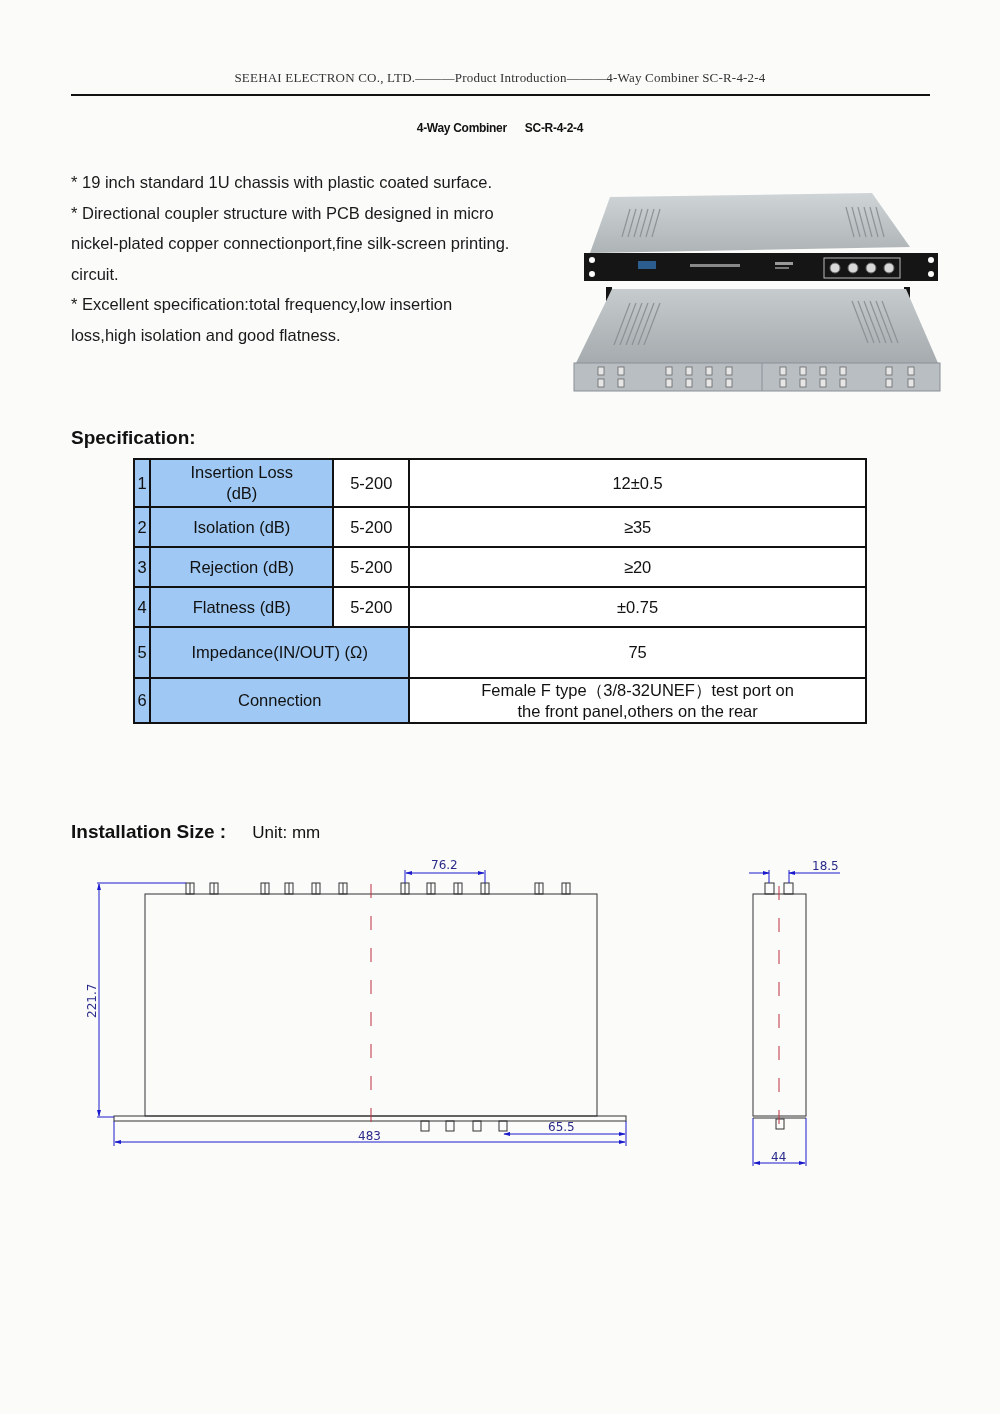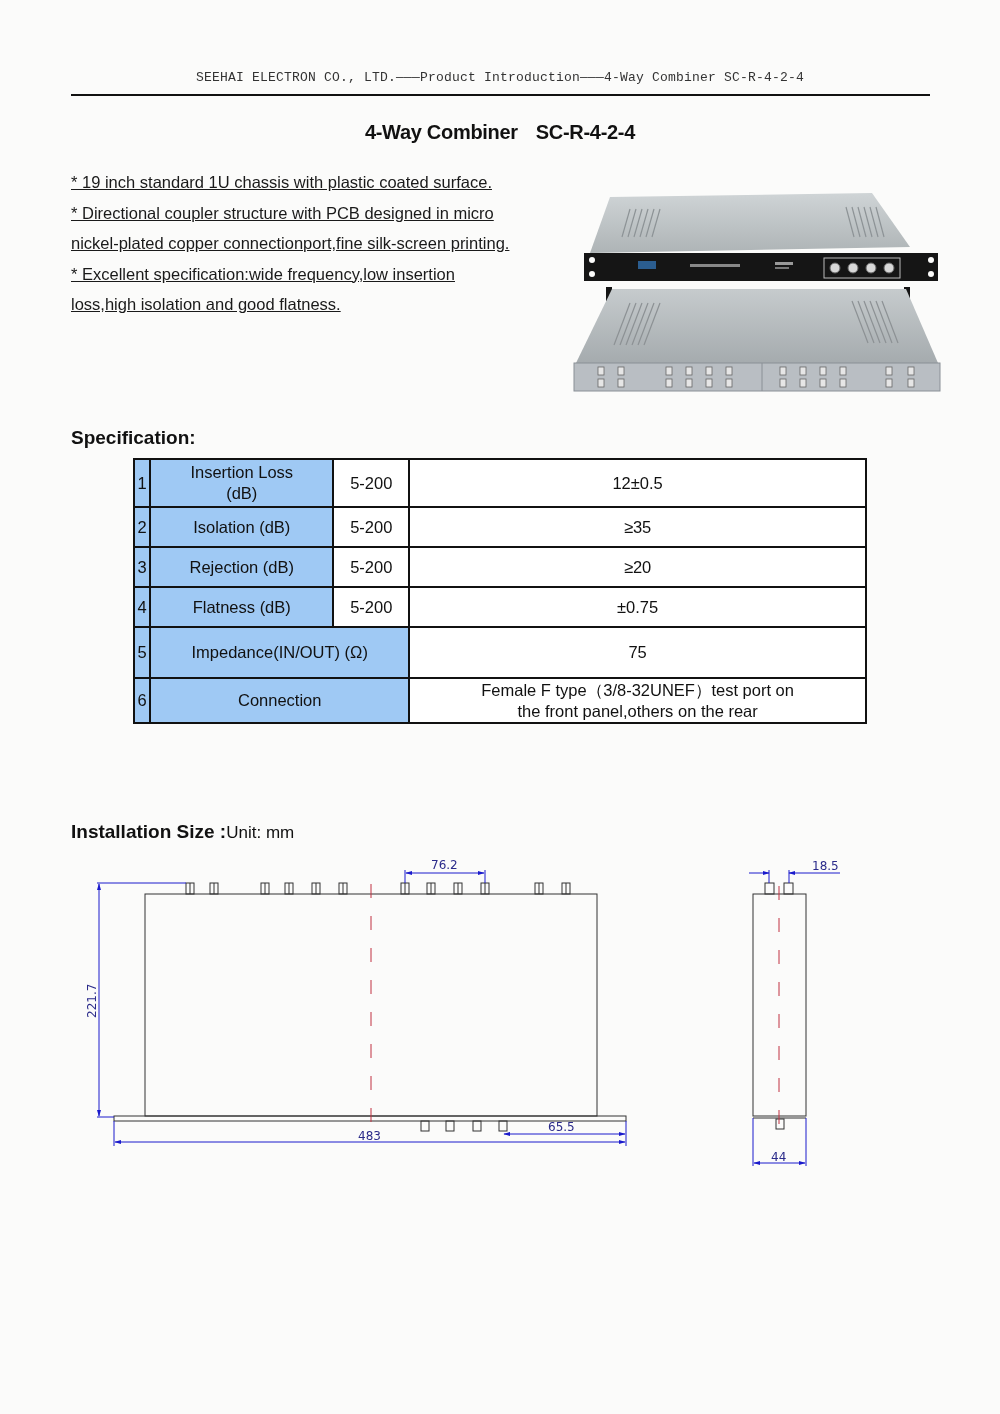--- a/index.html
+++ b/index.html
@@ -1,72 +1,73 @@
 <!DOCTYPE html>
 <html><head>
 <meta charset="utf-8">
 <style>
   * { box-sizing: border-box; margin: 0; padding: 0; }
   html, body { width: 1000px; height: 1414px; background: #fbfbfa; }
   body { position: relative; font-family: "Liberation Sans", sans-serif; color: #111; overflow: hidden; }
 
   .running-header {
     position: absolute; left: 0; top: 70px; width: 1000px; text-align: center;
-    font-family: Liberation Mono, monospace; font-size: 13px; color: #333; letter-spacing: 0.2px;
+    font-family: Liberation Serif, serif; font-size: 13px; color: #333; letter-spacing: 0.2px;
   }
   .header-rule { position: absolute; left: 71px; top: 94px; width: 859px; height: 2px; background: #111; }
 
   .title {
     position: absolute; left: 0; top: 121px; width: 1000px; text-align: center;
-    font-size: 20px; font-weight: bold; letter-spacing: -0.3px; word-spacing: 0;
+    font-size: 12px; font-weight: bold; letter-spacing: -0.3px; word-spacing: 0;
   }
   .title .gap { display: inline-block; width: 18px; }
 
   .features { position: absolute; left: 71px; top: 167px; width: 480px; font-size: 16.5px; line-height: 30.5px; color: #1a1a1a; }
-  .features p { white-space: nowrap; text-decoration: underline; }
+  .features p { white-space: nowrap; }
 
   .photo { position: absolute; left: 570px; top: 185px; width: 372px; height: 210px; }
 
   .spec-heading { position: absolute; left: 71px; top: 411px; font-size: 19px; font-weight: bold; margin-top: 16px; }
 
   table.spec {
     position: absolute; left: 133px; top: 458px; width: 734px;
     border-collapse: collapse; font-size: 16.5px; color: #111;
   }
   table.spec td { border: 2px solid #111; text-align: center; vertical-align: middle; line-height: 21px; }
   table.spec td.blue { background: #9fc9f4; }
   table.spec td.white { background: #fff; }
   .c-no { width: 65px; } .c-item { width: 158px; } .c-freq { width: 155px; } .c-spec { width: 356px; }
   tr.h-head td { height: 75px; }
   tr.h-r1 td { height: 48px; }
   tr.h-r td { height: 40px; }
   tr.h-r5 td { height: 51px; }
   tr.h-r6 td { height: 45px; }
 
   .install-heading { position: absolute; left: 71px; top: 821px; font-size: 19px; font-weight: bold; }
-  .install-heading .unit { font-weight: normal; font-size: 17px; }
+  .install-heading .unit { font-weight: normal; font-size: 17px; margin-left: 26px; }
 
   .drawing { position: absolute; left: 0; top: 850px; width: 1000px; height: 330px; }
   .dim-text { font-family: "DejaVu Sans", sans-serif; font-size: 12px; fill: #2a2a8a; }
 </style>
 </head>
 <body>
 
 <div class="running-header">SEEHAI ELECTRON CO., LTD.———Product Introduction———4-Way Combiner  SC-R-4-2-4</div>
 <div class="header-rule"></div>
 
 <div class="title">
   <span>4-Way Combiner</span><span class="gap"></span><span>SC-R-4-2-4</span>
 </div>
 
 <div class="features">
   <p>* 19 inch standard 1U chassis with plastic coated surface.</p>
   <p>* Directional coupler structure with PCB designed in micro</p>
   <p>nickel-plated copper connectionport,fine silk-screen printing.</p>
-  <p>* Excellent specification:wide frequency,low insertion</p>
+  <p>circuit.</p>
+  <p>* Excellent specification:total frequency,low insertion</p>
   <p>loss,high isolation and good flatness.</p>
 </div>
 
 <svg class="photo" viewBox="0 0 372 210">
   <defs>
     <linearGradient id="topA" x1="0" y1="0" x2="0" y2="1">
       <stop offset="0" stop-color="#cfd4d6"></stop>
         <stop offset="1" stop-color="#aeb4b6"></stop>
     </linearGradient>
     <linearGradient id="topB" x1="0" y1="0" x2="0" y2="1">

